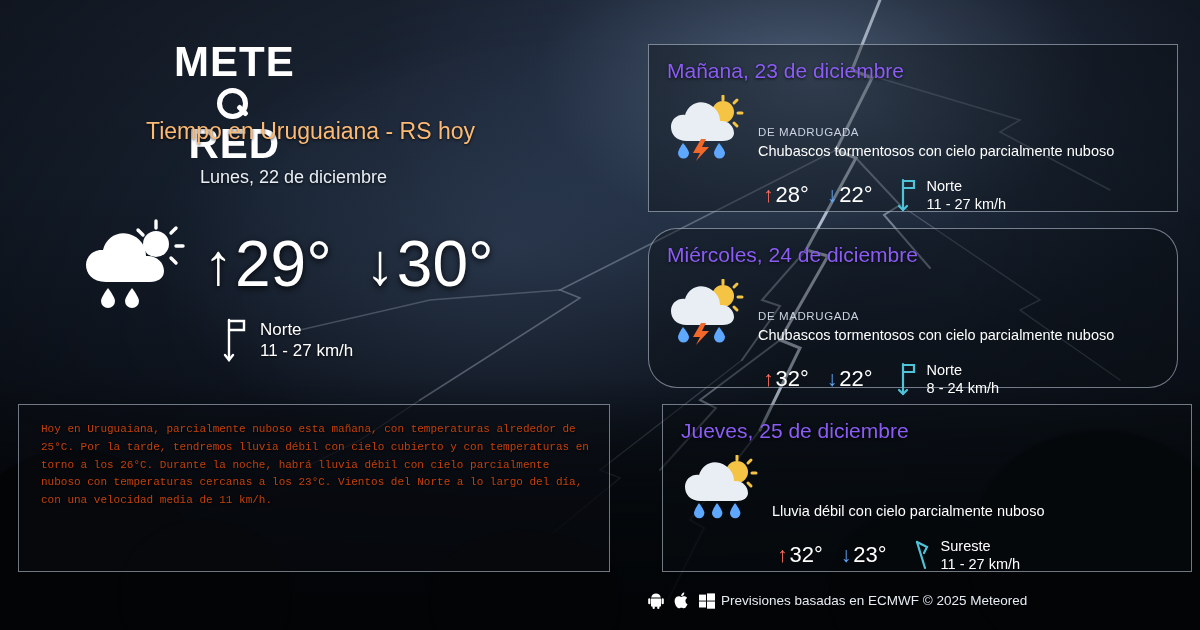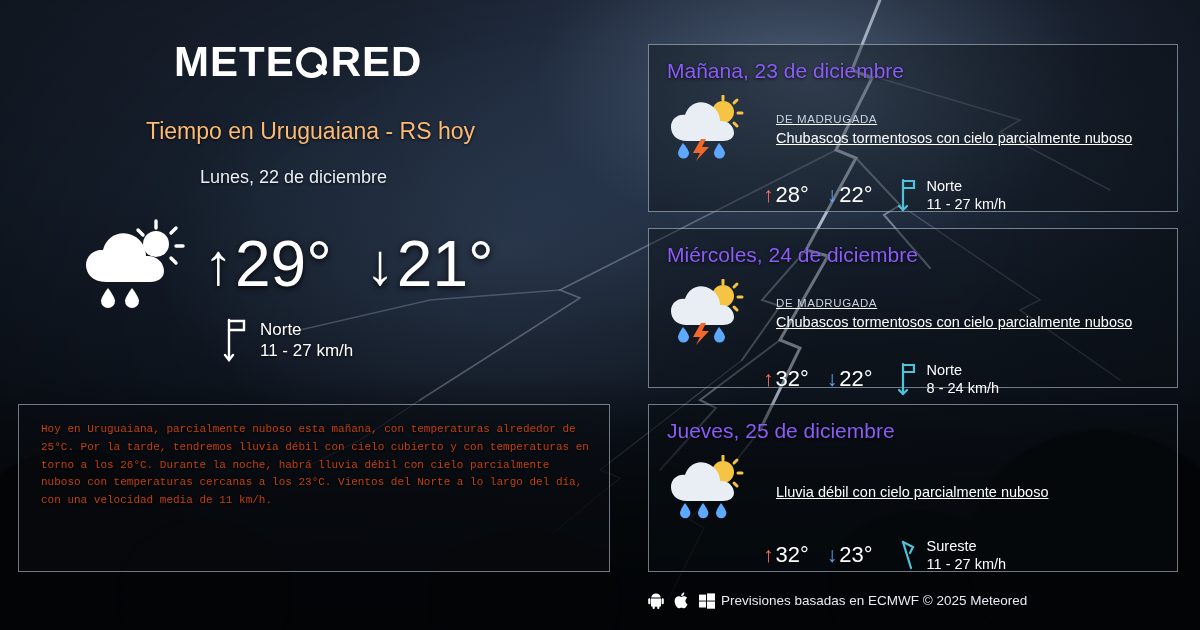--- a/index.html
+++ b/index.html
@@ -42,21 +42,21 @@
   .t3 { right: -30px; width: 260px; height: 230px; }
   .t4 { right: 190px; width: 180px; height: 150px; }
   .t5 { left: 430px; width: 190px; height: 130px; }
 
   svg.bolts { position: absolute; inset: 0; width: 1200px; height: 630px; }
 
   
   .logo {
     position: absolute; left: 174px; top: 38px;
     font-size: 42px; font-weight: bold; letter-spacing: 1px;
-    color: #ffffff; display: flex; align-items: center;
+    color: #ffffff; display: flex; align-items: center; flex-direction: column;
   }
   .logo .o-mark {
     position: relative; display: inline-block;
     width: 34px; height: 34px; margin: 0 1px;
     vertical-align: middle;
   }
   .logo .o-mark .ring {
     position: absolute; left: 0; top: 2px;
     width: 31px; height: 31px; border: 5px solid #fff; border-radius: 50%;
   }
@@ -112,28 +112,28 @@
   }
 
   
   .card {
     position: absolute; left: 648px; width: 530px;
     border: 1px solid rgba(200,212,228,0.55);
     background: rgba(10,14,20,0.40);
     padding: 14px 16px 14px 18px;
   }
   .card.c1 { top: 44px;  height: 168px; }
-  .card.c2 { top: 228px; height: 160px; }
-  .card.c3 { top: 404px; height: 168px; }
+  .card.c2 { top: 228px; height: 160px; border-radius: 29px; }
+  .card.c3 { top: 404px; height: 168px; margin-left: 14px; }
 
   .card h2 {
     font-size: 21px; font-weight: 400; color: #8b5cf6; margin-bottom: 4px;
     text-shadow: 0 1px 3px rgba(0,0,0,.8);
   }
-  .card-body { display: flex; align-items: center; gap: 27px; margin-top: 12px; text-decoration: underline; }
+  .card-body { display: flex; align-items: flex-end; gap: 9px; margin-top: 12px; }
   .card-icon { width: 82px; height: 66px; flex: 0 0 82px; }
   .card-info { flex: 1; padding-top: 4px; }
   .moment {
     font-size: 11.5px; letter-spacing: .6px; color: #c9d3e0; margin-bottom: 4px;
   }
   .desc { font-size: 14.5px; color: #ffffff; line-height: 1.3; }
   .metrics { display: flex; align-items: center; gap: 18px; margin-top: 16px; padding-left: 96px; }
   .card.c3 .metrics { padding-left: 96px; }
   .m-temp { font-size: 22px; font-weight: 400; display: flex; align-items: center; gap: 2px; }
   .m-temp .arr { font-size: 21px; }
@@ -210,21 +210,21 @@
           <path d="M52 70 C52 70 45 79 45 83 a7 7 0 0 0 14 0 C59 79 52 70 52 70 Z"></path>
         </g>
       </g>
     </svg>
     <div class="temp-hi">
       <span class="arr">↑</span>
       <span>29°</span>
     </div>
     <div class="temp-lo">
       <span class="arr">↓</span>
-      <span>21°</span>
+      <span>30°</span>
     </div>
   </div>
 
   <div class="wind-today">
     <svg class="flag" viewBox="0 0 26 44">
       <g stroke="#ffffff" stroke-width="2.4" fill="none" stroke-linecap="round">
         <line x1="7" y1="2" x2="7" y2="42"></line>
         <path d="M7 3 L22 3 L22 12 L7 12" fill="none"></path>
         <path d="M3 37 L7 42 L11 37"></path>
       </g>

